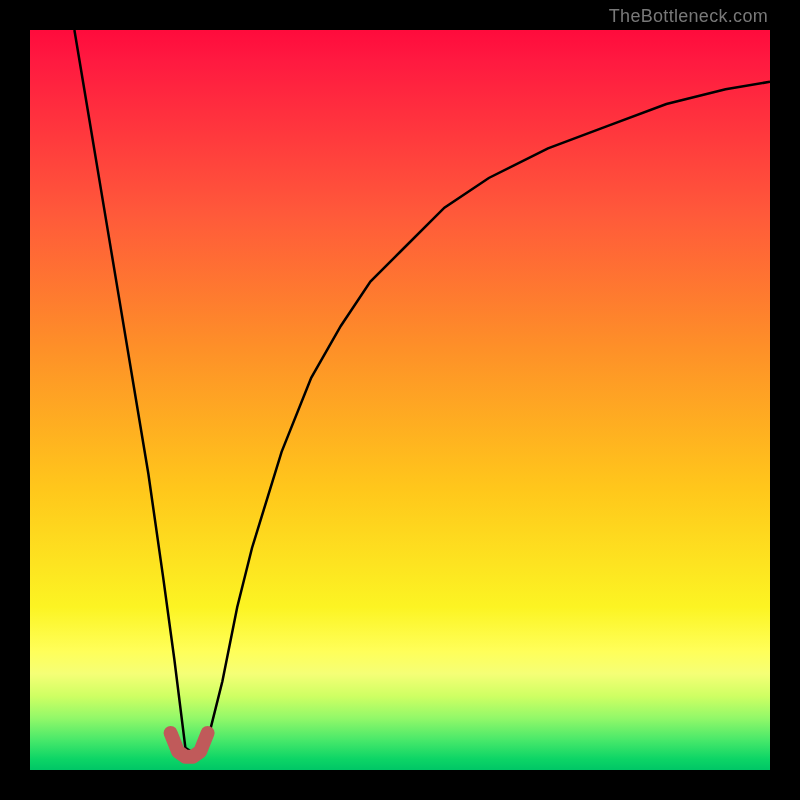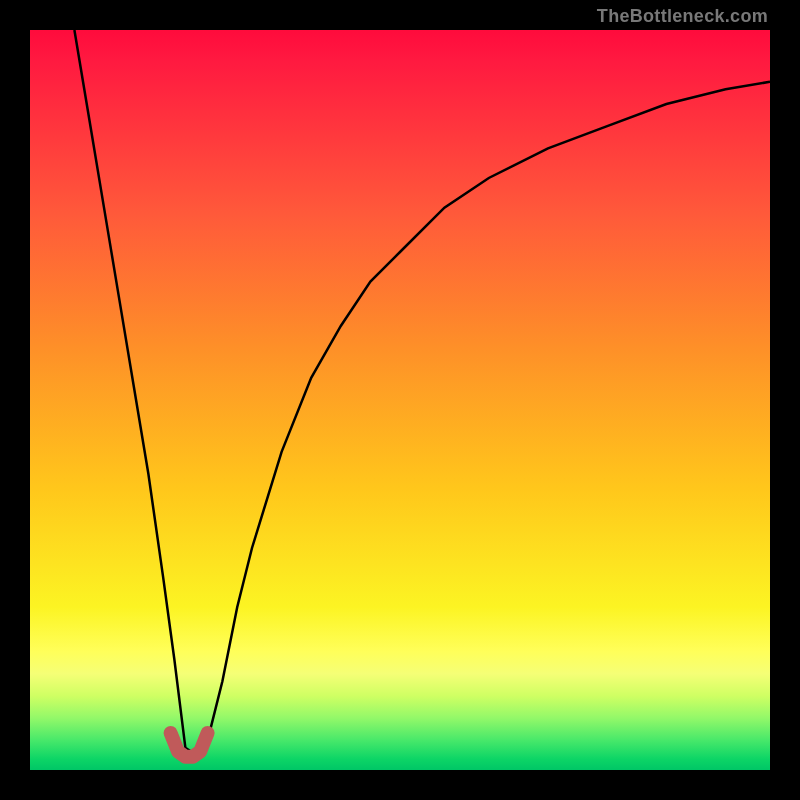--- a/index.html
+++ b/index.html
@@ -38,21 +38,21 @@
         #0DD566 98.5%,
         #00C666 100%
       );
     }
     .watermark {
       position: absolute;
       right: 32px;
       top: 6px;
       font-family: Arial, Helvetica, sans-serif;
       font-size: 18px;
-      font-weight: 700;
+      font-weight: 400;
       color: #787878;
       letter-spacing: 0.3px;
     }
     svg.curve {
       position: absolute;
       left: 0; top: 0;
       width: 100%;
       height: 100%;
     }
     .curve-main {

